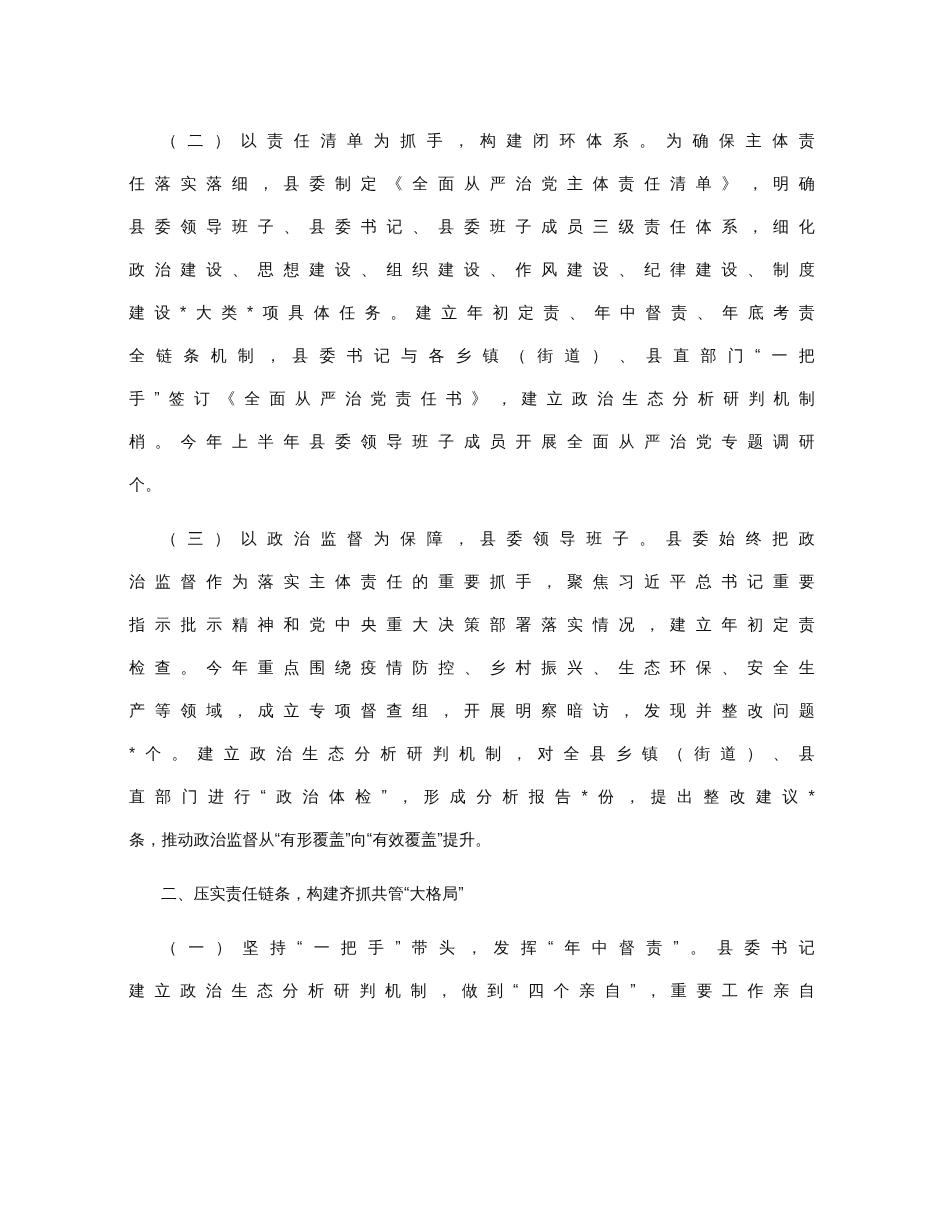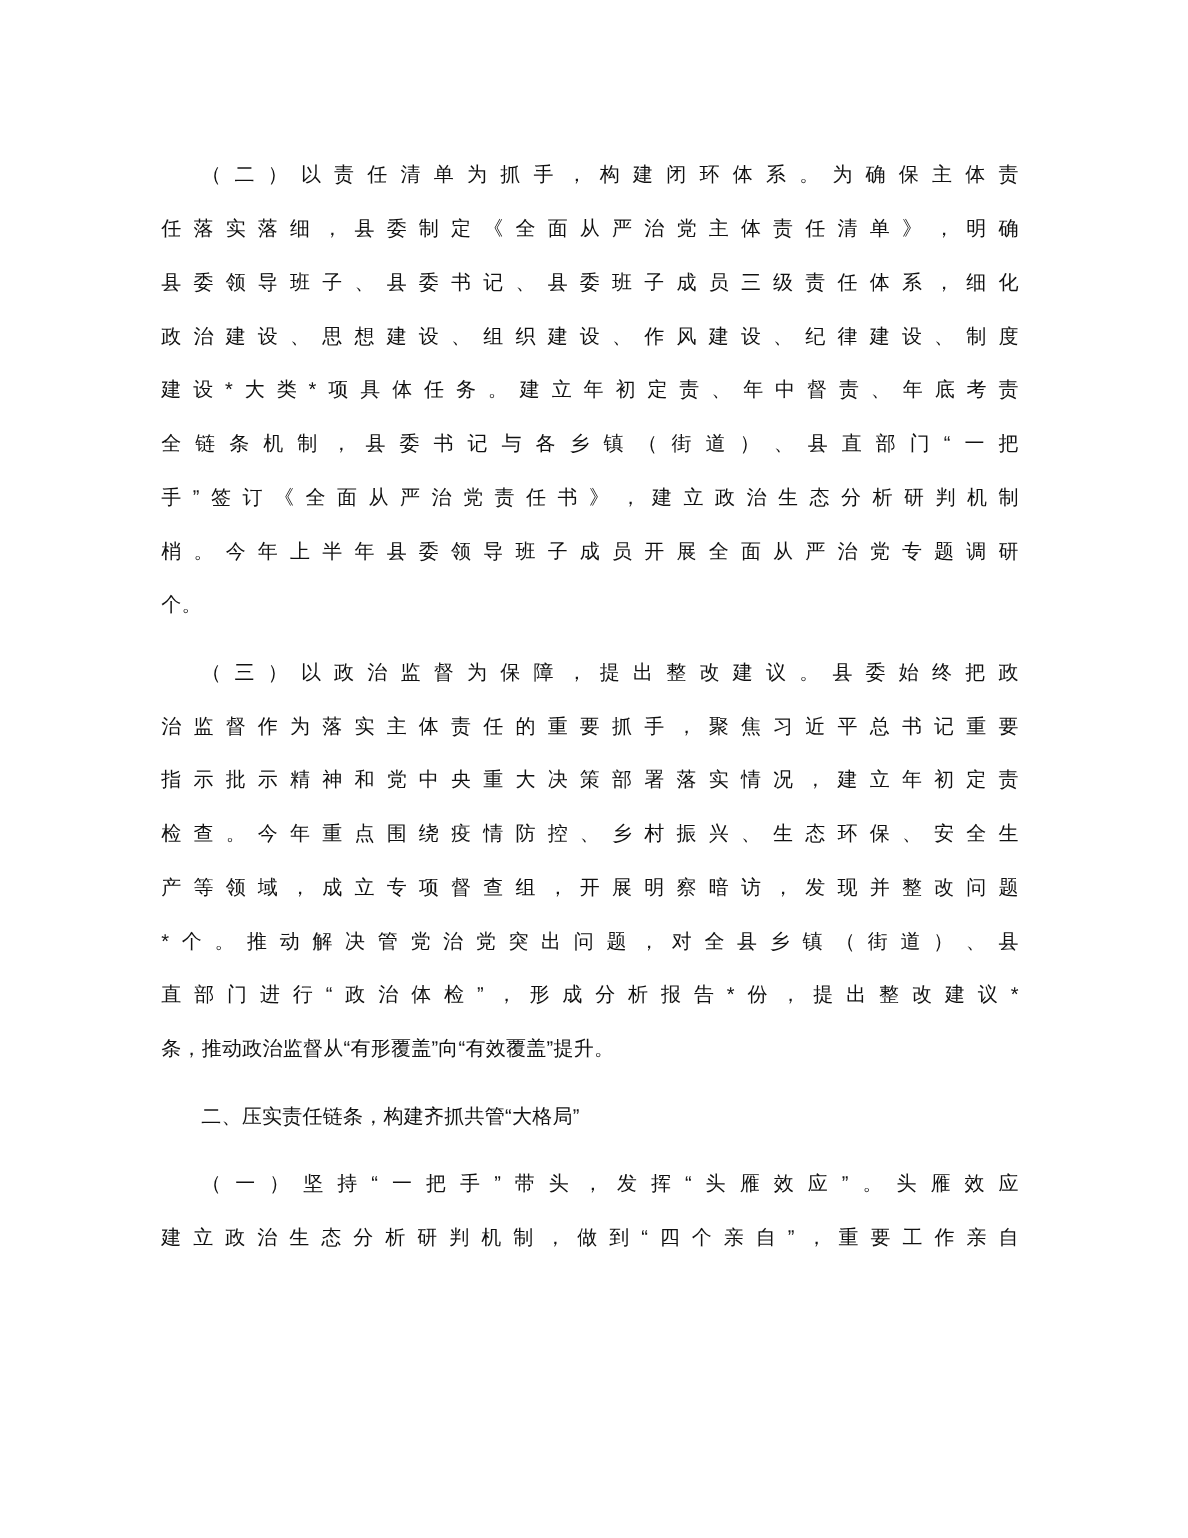--- a/index.html
+++ b/index.html
@@ -53,30 +53,30 @@
         <div class="line fill">任落实落细，县委制定《全面从严治党主体责任清单》，明确</div>
         <div class="line fill">县委领导班子、县委书记、县委班子成员三级责任体系，细化</div>
         <div class="line fill">政治建设、思想建设、组织建设、作风建设、纪律建设、制度</div>
         <div class="line fill">建设*大类*项具体任务。建立年初定责、年中督责、年底考责</div>
         <div class="line fill">全链条机制，县委书记与各乡镇（街道）、县直部门“一把</div>
         <div class="line fill">手”签订《全面从严治党责任书》，建立政治生态分析研判机制</div>
         <div class="line fill">梢。今年上半年县委领导班子成员开展全面从严治党专题调研</div>
         <div class="line">个。</div>
       </div>
       <div class="block paragraph">
-        <div class="line fill indent">（三）以政治监督为保障，提出整改建议。县委始终把政</div>
+        <div class="line fill indent">（三）以政治监督为保障，县委领导班子。县委始终把政</div>
         <div class="line fill">治监督作为落实主体责任的重要抓手，聚焦习近平总书记重要</div>
         <div class="line fill">指示批示精神和党中央重大决策部署落实情况，建立年初定责</div>
         <div class="line fill">检查。今年重点围绕疫情防控、乡村振兴、生态环保、安全生</div>
         <div class="line fill">产等领域，成立专项督查组，开展明察暗访，发现并整改问题</div>
-        <div class="line fill">*个。推动解决管党治党突出问题，对全县乡镇（街道）、县</div>
+        <div class="line fill">*个。建立政治生态分析研判机制，对全县乡镇（街道）、县</div>
         <div class="line fill">直部门进行“政治体检”，形成分析报告*份，提出整改建议*</div>
         <div class="line">条，推动政治监督从“有形覆盖”向“有效覆盖”提升。</div>
       </div>
       <div class="block heading">
         <div class="line indent">二、压实责任链条，构建齐抓共管“大格局”</div>
       </div>
       <div class="block paragraph">
-        <div class="line fill indent">（一）坚持“一把手”带头，发挥“头雁效应”。头雁效应</div>
+        <div class="line fill indent">（一）坚持“一把手”带头，发挥“年中督责”。县委书记</div>
         <div class="line fill">建立政治生态分析研判机制，做到“四个亲自”，重要工作亲自</div>
       </div>
     </div>
 </div>
 
 </body></html>

